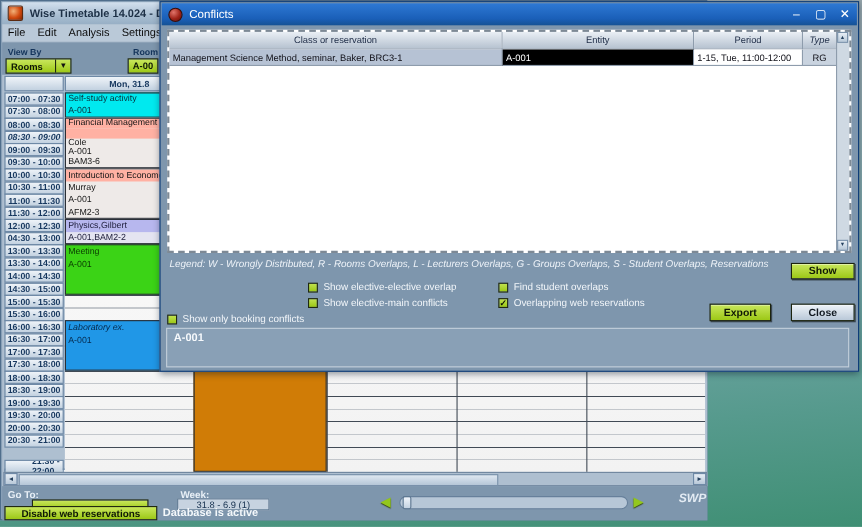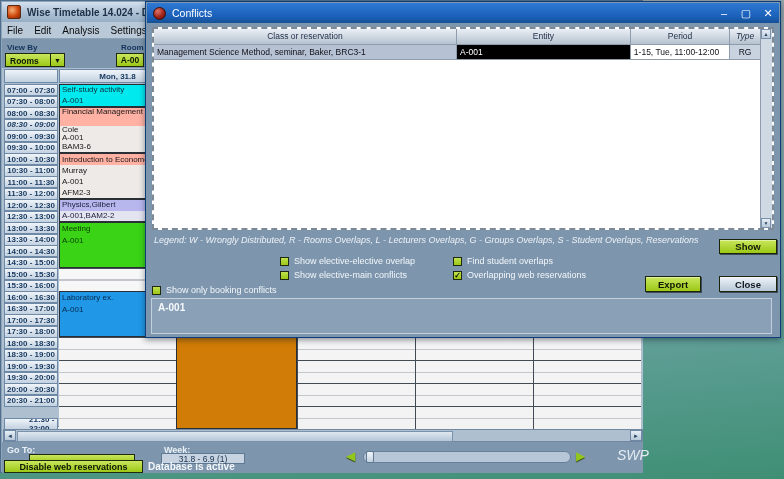--- a/index.html
+++ b/index.html
@@ -56,21 +56,21 @@
   .bottombar{left:1px;top:441px;width:641px;height:31px;background:#7e96ad;}
   .bb-label{font-size:9px;font-weight:bold;color:#e9f0f7;}
   .goto-box{left:28px;top:453px;width:106px;height:10px;}
   .week-display{left:160px;top:452px;width:84px;height:11px;background:#c7d3e0;border:1px solid #5f7democratic992;
           border:1px solid #5f7992;box-sizing:border-box;font-size:8.5px;color:#15304e;text-align:center;line-height:10px;}
   .tri{font-size:12px;color:#93c71d;text-shadow:0 1px 1px #33410b;line-height:14px;}
   .slider-track{left:362px;top:450px;width:208px;height:12px;background:#b7c7d7;border:1px solid #67809b;
           border-radius:6px;box-sizing:border-box;}
   .slider-thumb{left:365px;top:450px;width:8px;height:12px;background:linear-gradient(180deg,#f0f5fa,#c3d2e1);
           border:1px solid #5f7992;border-radius:2px;box-sizing:border-box;}
-  .swp{font-size:14px;font-weight:normal;font-style:italic;color:#e3ebf3;}
+  .swp{font-size:11px;font-weight:bold;font-style:italic;color:#e3ebf3;}
   .disable-btn{left:3px;top:459px;width:139px;height:13px;text-align:center;line-height:12px;font-size:9px;}
   .status-text{left:147px;top:460px;font-size:10px;font-weight:bold;color:#f4f8fb;}
 
   
   .dialog{left:145px;top:1px;width:636px;height:337px;background:#7e96ad;border:1px solid #0e3d78;
           box-shadow:0 2px 6px rgba(10,25,40,.45);box-sizing:border-box;z-index:5;padding-left:26px;}
   .dlg-titlebar{left:1px;top:1px;width:632px;height:20px;
           background:linear-gradient(180deg,#2e79d4 0%,#1a5fb8 70%,#155294 100%);
           display:flex;align-items:center;}
   .dlg-icon{width:11px;height:11px;margin:0 6px 0 6px;border-radius:50%;
@@ -140,21 +140,21 @@
         <div class="abs cell-btn" style="left: 3px; top: 94.5px; width: 54px; height: 12px;">07:30 - 08:00</div>
         <div class="abs cell-btn" style="left: 3px; top: 106px; width: 54px; height: 12px;">08:00 - 08:30</div>
         <div class="abs cell-btn" style="left: 3px; top: 117.5px; width: 54px; height: 12px; font-style: italic;">08:30 - 09:00</div>
         <div class="abs cell-btn" style="left: 3px; top: 129px; width: 54px; height: 12px;">09:00 - 09:30</div>
         <div class="abs cell-btn" style="left: 3px; top: 140.5px; width: 54px; height: 12px;">09:30 - 10:00</div>
         <div class="abs cell-btn" style="left: 3px; top: 152px; width: 54px; height: 12px;">10:00 - 10:30</div>
         <div class="abs cell-btn" style="left: 3px; top: 163.5px; width: 54px; height: 12px;">10:30 - 11:00</div>
         <div class="abs cell-btn" style="left: 3px; top: 175px; width: 54px; height: 12px;">11:00 - 11:30</div>
         <div class="abs cell-btn" style="left: 3px; top: 186.5px; width: 54px; height: 12px;">11:30 - 12:00</div>
         <div class="abs cell-btn" style="left: 3px; top: 198px; width: 54px; height: 12px;">12:00 - 12:30</div>
-        <div class="abs cell-btn" style="left: 3px; top: 209.5px; width: 54px; height: 12px;">12:30 - 13:00</div>
+        <div class="abs cell-btn" style="left: 3px; top: 209.5px; width: 54px; height: 12px;">04:30 - 13:00</div>
         <div class="abs cell-btn" style="left: 3px; top: 221px; width: 54px; height: 12px;">13:00 - 13:30</div>
         <div class="abs cell-btn" style="left: 3px; top: 232.5px; width: 54px; height: 12px;">13:30 - 14:00</div>
         <div class="abs cell-btn" style="left: 3px; top: 244px; width: 54px; height: 12px;">14:00 - 14:30</div>
         <div class="abs cell-btn" style="left: 3px; top: 255.5px; width: 54px; height: 12px;">14:30 - 15:00</div>
         <div class="abs cell-btn" style="left: 3px; top: 267px; width: 54px; height: 12px;">15:00 - 15:30</div>
         <div class="abs cell-btn" style="left: 3px; top: 278.5px; width: 54px; height: 12px;">15:30 - 16:00</div>
         <div class="abs cell-btn" style="left: 3px; top: 290px; width: 54px; height: 12px;">16:00 - 16:30</div>
         <div class="abs cell-btn" style="left: 3px; top: 301.5px; width: 54px; height: 12px;">16:30 - 17:00</div>
         <div class="abs cell-btn" style="left: 3px; top: 313px; width: 54px; height: 12px;">17:00 - 17:30</div>
         <div class="abs cell-btn" style="left: 3px; top: 324.5px; width: 54px; height: 12px;">17:30 - 18:00</div>
@@ -193,21 +193,21 @@
         </div>
         <div class="abs block" style="left: 58px; top: 198px; width: 117px; height: 23px; background: rgb(228, 228, 241); color: rgb(29, 29, 58);">
           <div class="ln" style="height: 10.5px; line-height: 10.5px; background: rgb(183, 183, 238);">Physics,Gilbert</div>
           <div class="ln" style="height: 10.5px; line-height: 10.5px;">A-001,BAM2-2</div>
         </div>
         <div class="abs block" style="left: 58px; top: 221px; width: 117px; height: 46px; background: rgb(59, 211, 22); color: rgb(10, 59, 2);">
           <div class="ln" style="height: 11.5px; line-height: 11.5px;">Meeting</div>
           <div class="ln" style="height: 11.5px; line-height: 11.5px;">A-001</div>
         </div>
         <div class="abs block" style="left: 58px; top: 290px; width: 117px; height: 46px; background: rgb(32, 151, 231); color: rgb(5, 41, 76);">
-          <div class="ln" style="height: 11.5px; line-height: 11.5px;">Laboratory ex.</div>
+          <div class="ln" style="height: 11.5px; line-height: 11.5px; font-style: italic;">Laboratory ex.</div>
           <div class="ln" style="height: 11.5px; line-height: 11.5px;">A-001</div>
         </div>
         <div class="abs block" style="left: 175px; top: 324.5px; width: 121px; height: 103.5px; background: rgb(208, 124, 6); color: rgb(58, 34, 0);"></div>
       </div>
 
     <div class="abs hscroll">
       <div class="hs-arrow" style="left:0;">◄</div>
       <div class="hs-thumb"></div>
       <div class="hs-arrow" style="right:0;">►</div>
     </div>

